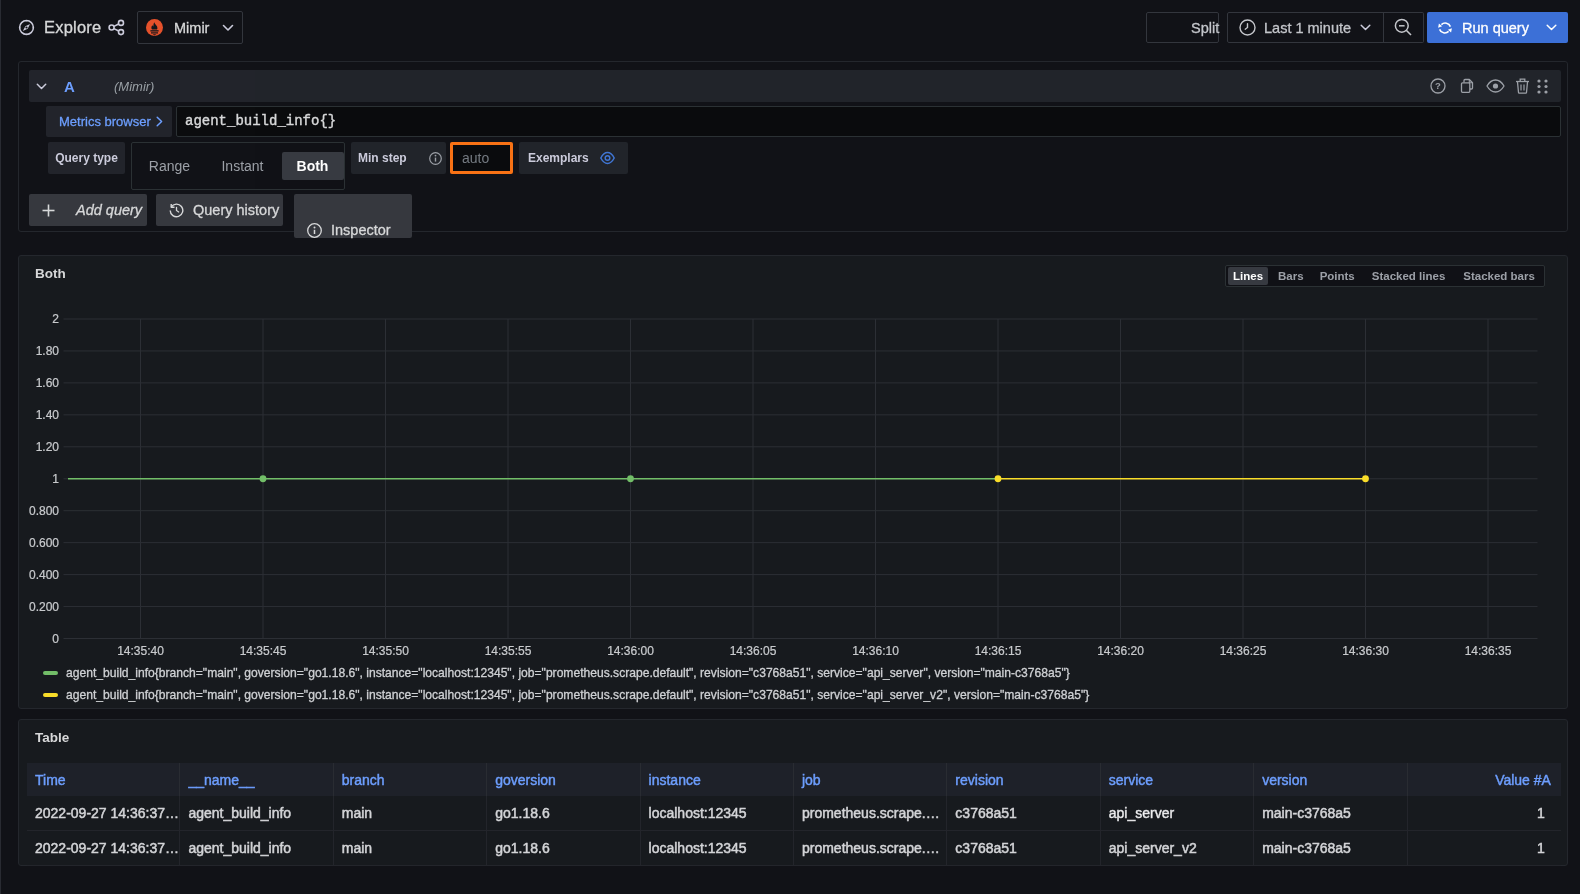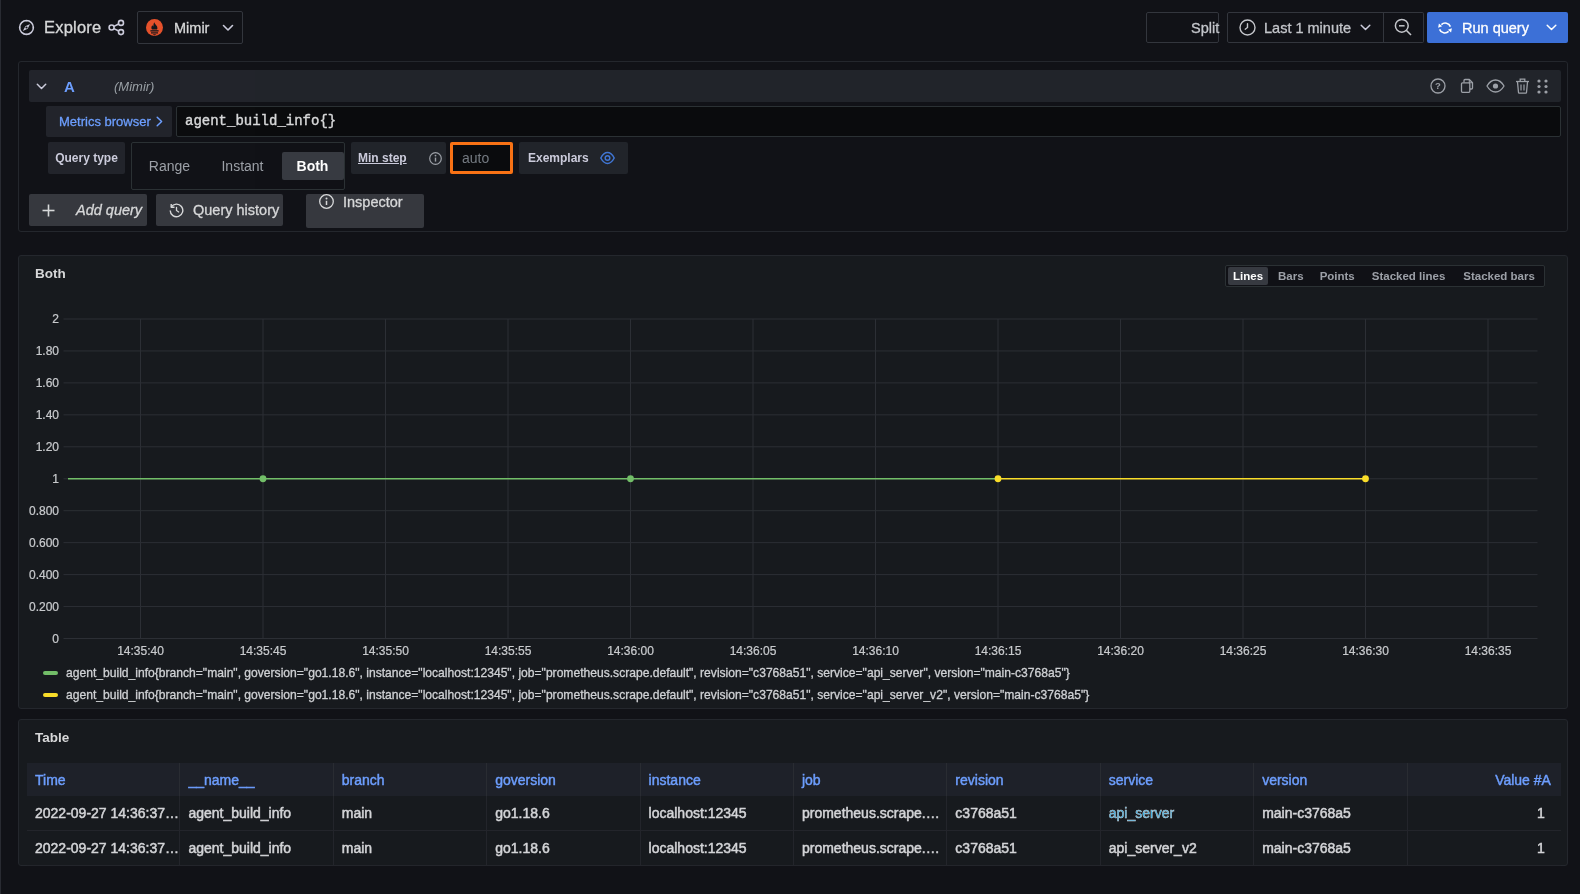--- a/index.html
+++ b/index.html
@@ -140,21 +140,21 @@
     <span style="margin-left:8px;font-family:'Liberation Mono',monospace;font-size:14px;color:#d8d9da;-webkit-text-stroke:0.4px #d8d9da;position:relative;top:-0.5px;">agent_build_info{}</span>
   </div>
 
   <div class="lbl abs" style="left:29px;top:80px;width:77px;height:32px;justify-content:center;">Query type</div>
   <div class="abs" style="left:111.5px;top:80px;width:214.5px;height:48px;border:1px solid #2c3235;border-radius:2px;background:rgba(17,18,23,0.996);display:flex;align-items:center;">
     <div style="width:76px;text-align:center;font-size:14px;color:#9da1a8;">Range</div>
     <div style="width:70px;text-align:center;font-size:14px;color:#9da1a8;">Instant</div>
     <div style="width:62px;height:28px;margin-left:4px;background:rgba(56,59,66,0.996);border-radius:2px;display:flex;align-items:center;justify-content:center;font-size:14px;font-weight:bold;color:#fff;">Both</div>
   </div>
   <div class="lbl abs" style="left:332px;top:80px;width:95px;height:32px;">
-    <span style="margin-left:7px;text-decoration:underline;">Min step</span>
+    <span style="margin-left:7px;">Min step</span>
     <svg style="margin-left:22px;" width="13" height="13" viewBox="0 0 13 13">
       <circle cx="6.5" cy="6.5" r="5.8" fill="none" stroke="#9da1a8" stroke-width="1.2"></circle>
       <line x1="6.5" y1="5.6" x2="6.5" y2="9.6" stroke="#9da1a8" stroke-width="1.4"></line>
       <circle cx="6.5" cy="3.6" r="0.9" fill="#9da1a8"></circle>
     </svg>
   </div>
   <div class="abs" style="left:431px;top:80px;width:63px;height:32px;background:rgba(11,12,14,0.996);border:3px solid #f97316;border-radius:2px;display:flex;align-items:center;">
     <span style="margin-left:9px;font-size:14px;color:#757b82;">auto</span>
   </div>
   <div class="lbl abs" style="left:500px;top:80px;width:109px;height:32px;">
@@ -173,21 +173,21 @@
     <span class="med" style="margin-left:21px;font-size:14.5px;font-weight:500;color:#d8d9da;font-style:italic;">Add query</span>
   </div>
   <div class="abs" style="left:137px;top:132px;width:127px;height:32px;background:rgba(55,57,63,0.996);border-radius:2px;display:flex;align-items:center;">
     <svg style="margin-left:13px;" width="15" height="15" viewBox="0 0 15 15">
       <path d="M2.2 4 A6.3 6.3 0 1 1 1.2 7.5" fill="none" stroke="#d8d9da" stroke-width="1.4"></path>
       <path d="M2.2 1 L2.2 4.3 L5.5 4.3" fill="none" stroke="#d8d9da" stroke-width="1.4" stroke-linejoin="round"></path>
       <path d="M7.5 4.5 L7.5 7.5 L9.7 9" fill="none" stroke="#d8d9da" stroke-width="1.3" stroke-linecap="round"></path>
     </svg>
     <span class="med" style="margin-left:9px;font-size:14.5px;font-weight:500;color:#d8d9da;">Query history</span>
   </div>
-  <div class="abs" style="left:287px;top:132px;width:118px;height:34px;background:rgba(55,57,63,0.996);border-radius:2px;display:flex;align-items:flex-start;">
+  <div class="abs" style="left:275px;top:132px;width:118px;height:44px;background:rgba(55,57,63,0.996);border-radius:2px;display:flex;align-items:flex-end;">
     <svg style="margin-left:13px;" width="15" height="15" viewBox="0 0 15 15">
       <circle cx="7.5" cy="7.5" r="6.8" fill="none" stroke="#d8d9da" stroke-width="1.3"></circle>
       <line x1="7.5" y1="6.8" x2="7.5" y2="11" stroke="#d8d9da" stroke-width="1.5"></line>
       <circle cx="7.5" cy="4.4" r="1" fill="#d8d9da"></circle>
     </svg>
     <span class="med" style="margin-left:9px;font-size:14.5px;font-weight:500;color:#d8d9da;">Inspector</span>
   </div>
 </div>
 
 <div class="panel" style="left:18px;top:255px;width:1550px;height:454px;">
@@ -280,21 +280,21 @@
     <div style="width:153.4px;display:flex;align-items:center;justify-content:flex-end;padding-right:10px;font-size:14px;font-weight:500;color:#6e9fff;-webkit-text-stroke:0.45px #6e9fff;">Value #A</div>
   </div>
   <div class="abs" style="left:8px;top:76px;width:1534px;height:35px;border-bottom:1px solid #24262c;display:flex;">
     <div style="width:153.4px;border-right:1px solid #24262c;display:flex;align-items:center;padding-left:8px;font-size:14px;color:#d4d5d8;-webkit-text-stroke:0.5px #d4d5d8;white-space:nowrap;overflow:hidden;">2022-09-27 14:36:37…</div>
     <div style="width:153.4px;border-right:1px solid #24262c;display:flex;align-items:center;padding-left:8px;font-size:14px;color:#d4d5d8;-webkit-text-stroke:0.5px #d4d5d8;white-space:nowrap;overflow:hidden;">agent_build_info</div>
     <div style="width:153.4px;border-right:1px solid #24262c;display:flex;align-items:center;padding-left:8px;font-size:14px;color:#d4d5d8;-webkit-text-stroke:0.5px #d4d5d8;white-space:nowrap;overflow:hidden;">main</div>
     <div style="width:153.4px;border-right:1px solid #24262c;display:flex;align-items:center;padding-left:8px;font-size:14px;color:#d4d5d8;-webkit-text-stroke:0.5px #d4d5d8;white-space:nowrap;overflow:hidden;">go1.18.6</div>
     <div style="width:153.4px;border-right:1px solid #24262c;display:flex;align-items:center;padding-left:8px;font-size:14px;color:#d4d5d8;-webkit-text-stroke:0.5px #d4d5d8;white-space:nowrap;overflow:hidden;">localhost:12345</div>
     <div style="width:153.4px;border-right:1px solid #24262c;display:flex;align-items:center;padding-left:8px;font-size:14px;color:#d4d5d8;-webkit-text-stroke:0.5px #d4d5d8;white-space:nowrap;overflow:hidden;">prometheus.scrape.…</div>
     <div style="width:153.4px;border-right:1px solid #24262c;display:flex;align-items:center;padding-left:8px;font-size:14px;color:#d4d5d8;-webkit-text-stroke:0.5px #d4d5d8;white-space:nowrap;overflow:hidden;">c3768a51</div>
-    <div style="width:153.4px;border-right:1px solid #24262c;display:flex;align-items:center;padding-left:8px;font-size:14px;color:#0ea5e9;-webkit-text-stroke:0.5px #d4d5d8;white-space:nowrap;overflow:hidden;">api_server</div>
+    <div style="width:153.4px;border-right:1px solid #24262c;display:flex;align-items:center;padding-left:8px;font-size:14px;color:#ffffff;-webkit-text-stroke:0.5px #d4d5d8;white-space:nowrap;overflow:hidden;">api_server</div>
     <div style="width:153.4px;border-right:1px solid #24262c;display:flex;align-items:center;padding-left:8px;font-size:14px;color:#d4d5d8;-webkit-text-stroke:0.5px #d4d5d8;white-space:nowrap;overflow:hidden;">main-c3768a5</div>
     <div style="width:153.4px;display:flex;align-items:center;justify-content:flex-end;padding-right:16px;font-size:14px;color:#d4d5d8;-webkit-text-stroke:0.5px #d4d5d8;white-space:nowrap;overflow:hidden;">1</div>
   </div>
   <div class="abs" style="left:8px;top:111px;width:1534px;height:35px;border-bottom:1px solid #24262c;display:flex;">
     <div style="width:153.4px;border-right:1px solid #24262c;display:flex;align-items:center;padding-left:8px;font-size:14px;color:#d4d5d8;-webkit-text-stroke:0.5px #d4d5d8;white-space:nowrap;overflow:hidden;">2022-09-27 14:36:37…</div>
     <div style="width:153.4px;border-right:1px solid #24262c;display:flex;align-items:center;padding-left:8px;font-size:14px;color:#d4d5d8;-webkit-text-stroke:0.5px #d4d5d8;white-space:nowrap;overflow:hidden;">agent_build_info</div>
     <div style="width:153.4px;border-right:1px solid #24262c;display:flex;align-items:center;padding-left:8px;font-size:14px;color:#d4d5d8;-webkit-text-stroke:0.5px #d4d5d8;white-space:nowrap;overflow:hidden;">main</div>
     <div style="width:153.4px;border-right:1px solid #24262c;display:flex;align-items:center;padding-left:8px;font-size:14px;color:#d4d5d8;-webkit-text-stroke:0.5px #d4d5d8;white-space:nowrap;overflow:hidden;">go1.18.6</div>
     <div style="width:153.4px;border-right:1px solid #24262c;display:flex;align-items:center;padding-left:8px;font-size:14px;color:#d4d5d8;-webkit-text-stroke:0.5px #d4d5d8;white-space:nowrap;overflow:hidden;">localhost:12345</div>
     <div style="width:153.4px;border-right:1px solid #24262c;display:flex;align-items:center;padding-left:8px;font-size:14px;color:#d4d5d8;-webkit-text-stroke:0.5px #d4d5d8;white-space:nowrap;overflow:hidden;">prometheus.scrape.…</div>

